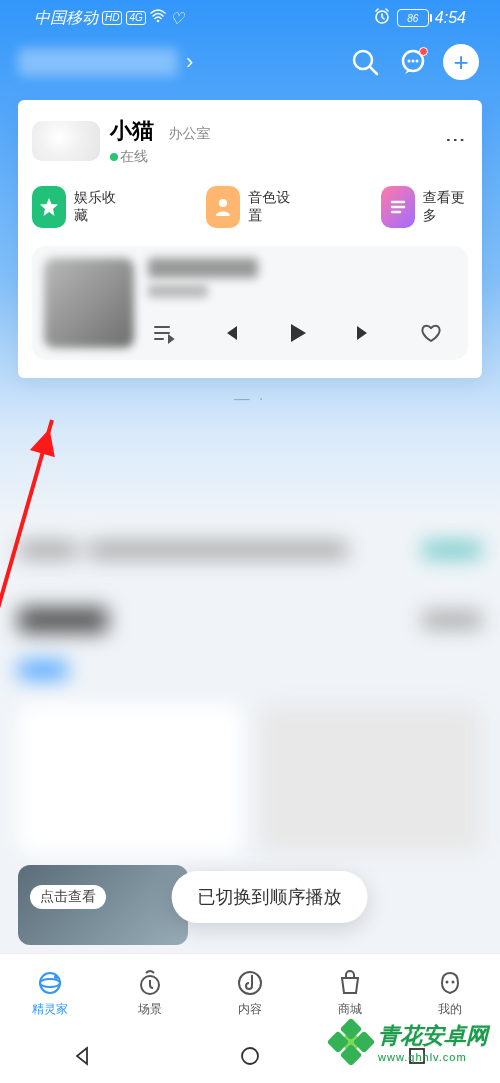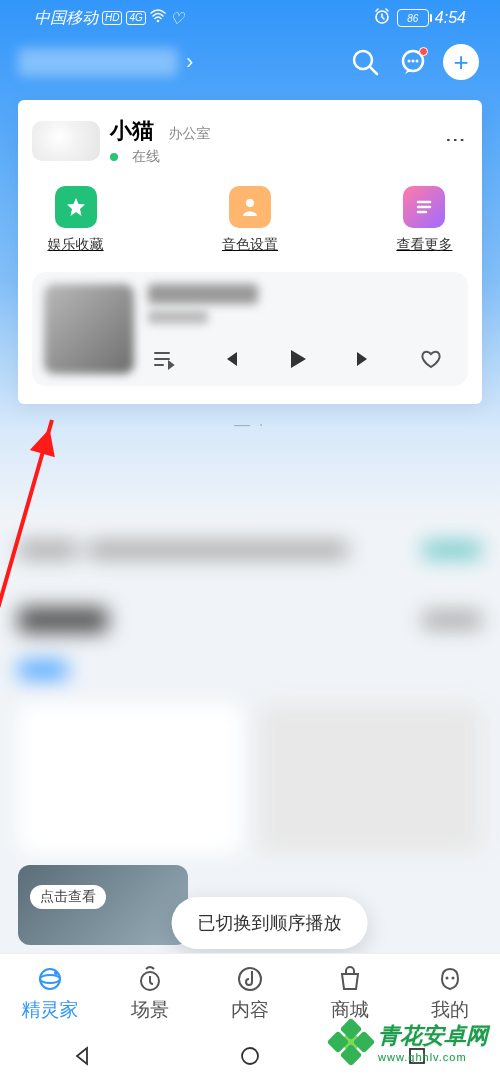--- a/index.html
+++ b/index.html
@@ -18,26 +18,26 @@
 .topnav .spacer { flex: 1; }
 .topnav .iconbtn { width: 42px; height: 42px; display: flex; align-items: center; justify-content: center; margin-left: 6px; position: relative; }
 .add-circle { width: 36px; height: 36px; border-radius: 50%; background: #fff; color: #3296fa; display: flex; align-items: center; justify-content: center; font-size: 26px; font-weight: 300; }
 .dot-badge { position: absolute; top: 6px; right: 6px; width: 9px; height: 9px; background: #ff4d4f; border-radius: 50%; border: 1.5px solid #fff; }
 
 .card { background: #fff; margin: 8px 18px 0; border-radius: 6px; padding: 16px 14px 18px; box-shadow: 0 6px 20px rgba(0,0,0,0.06); position: relative; }
 .dev-row { display: flex; align-items: center; }
 .dev-img { width: 68px; height: 40px; border-radius: 10px; background: radial-gradient(circle at 40% 40%, #fff 0%, #f2f2f2 40%, #e5e5e5 100%); margin-right: 10px; }
 .dev-name { font-size: 22px; font-weight: 700; }
 .dev-tag { font-size: 14px; color: #888; margin-left: 10px; font-weight: 400; }
-.dev-status { font-size: 14px; color: #888; margin-top: 2px; display: flex; align-items: center; gap: 14px; }
+.dev-status { font-size: 14px; color: #888; margin-top: 2px; display: flex; align-items: center; gap: 2px; }
 .status-dot { width: 8px; height: 8px; border-radius: 50%; background: #28c76f; display: inline-block; }
 .more-dots { margin-left: auto; color: #444; font-size: 20px; letter-spacing: 2px; writing-mode: vertical-lr; }
 
 .action-grid { display: flex; justify-content: space-between; margin-top: 20px; }
-.action { display: flex; flex-direction: column; align-items: center; gap: 8px; width: 20%; text-decoration: underline; }
+.action { display: flex; flex-direction: row; align-items: center; gap: 8px; width: 20%; }
 .action .ico { width: 42px; height: 42px; border-radius: 10px; display: flex; align-items: center; justify-content: center; }
 .ico-green { background: #22c17a; }
 .ico-orange { background: #ff9b4a; }
 .ico-person { background: #ffb770; }
 .ico-purple { background: #b88cff; }
 .ico-grad { background: linear-gradient(135deg, #ff7aa8, #a06cff); }
 .action .lbl { font-size: 14px; color: #333; }
 
 .player { margin-top: 18px; background: #f6f7f9; border-radius: 14px; padding: 12px; display: flex; gap: 14px; }
 .album { width: 90px; height: 90px; border-radius: 10px; background: linear-gradient(135deg,#b9b9b9,#6e6e6e); filter: blur(4px); }
@@ -51,24 +51,24 @@
 
 .blurred-content { position: absolute; top: 520px; left: 0; right: 0; bottom: 140px; filter: blur(10px); padding: 0 18px; }
 .blur-row { height: 40px; display: flex; align-items: center; gap: 10px; margin-top: 10px; }
 .blur-pill { background: #aaa; border-radius: 6px; height: 18px; }
 .blur-card { background: #fff; border-radius: 14px; height: 150px; margin-top: 14px; }
 
 .promo { position: absolute; bottom: 138px; left: 18px; width: 170px; height: 80px; border-radius: 12px; background: linear-gradient(135deg,#5a6d78,#98adb8); color: #fff; padding: 12px; filter: blur(0.3px); }
 .promo .t { font-size: 20px; font-weight: 700; }
 .promo .btn { background: #fff; color: #444; font-size: 14px; padding: 3px 10px; border-radius: 12px; display: inline-block; margin-top: 8px; }
 
-.toast { position: absolute; bottom: 134px; left: 50%; transform: translateX(-40%); background: #fff; color: #333; padding: 14px 26px; border-radius: 28px; font-size: 18px; box-shadow: 0 6px 22px rgba(0,0,0,0.15); white-space: nowrap; }
+.toast { position: absolute; bottom: 160px; left: 50%; transform: translateX(-40%); background: #fff; color: #333; padding: 14px 26px; border-radius: 28px; font-size: 18px; box-shadow: 0 6px 22px rgba(0,0,0,0.15); white-space: nowrap; }
 
 .bottomnav { position: absolute; bottom: 50px; left: 0; right: 0; height: 80px; background: #fff; display: flex; border-top: 1px solid #eee; }
-.nav-item { flex: 1; display: flex; flex-direction: column; align-items: center; justify-content: center; gap: 4px; color: #555; font-size: 19px; }
+.nav-item { flex: 1; display: flex; flex-direction: column; align-items: center; justify-content: center; gap: 4px; color: #555; font-size: 12px; }
 .nav-item.active { color: #3296fa; }
 .nav-ico { width: 28px; height: 28px; display: flex; align-items: center; justify-content: center; }
 
 .sysnav { position: absolute; bottom: 0; left: 0; right: 0; height: 50px; background: #fff; display: flex; align-items: center; justify-content: space-around; color: #333; }
 
 .arrow { position: absolute; left: 50px; top: 420px; width: 4px; height: 490px; background: #ff1a1a; transform: rotate(16deg); transform-origin: top; pointer-events: none; }
 .arrow::before { content: ""; position: absolute; top: -4px; left: -11px; border: 13px solid transparent; border-bottom: 26px solid #ff1a1a; }
 
 .watermark { position: absolute; bottom: 20px; right: 12px; display: flex; align-items: center; gap: 6px; color: #1b9e4b; font-weight: 700; font-size: 22px; font-style: italic; text-shadow: 0 1px 2px rgba(0,0,0,0.15); }
 .watermark .wm-sub { font-size: 11px; color: #1b9e4b; font-style: normal; font-weight: 400; display: block; letter-spacing: 1px; }

